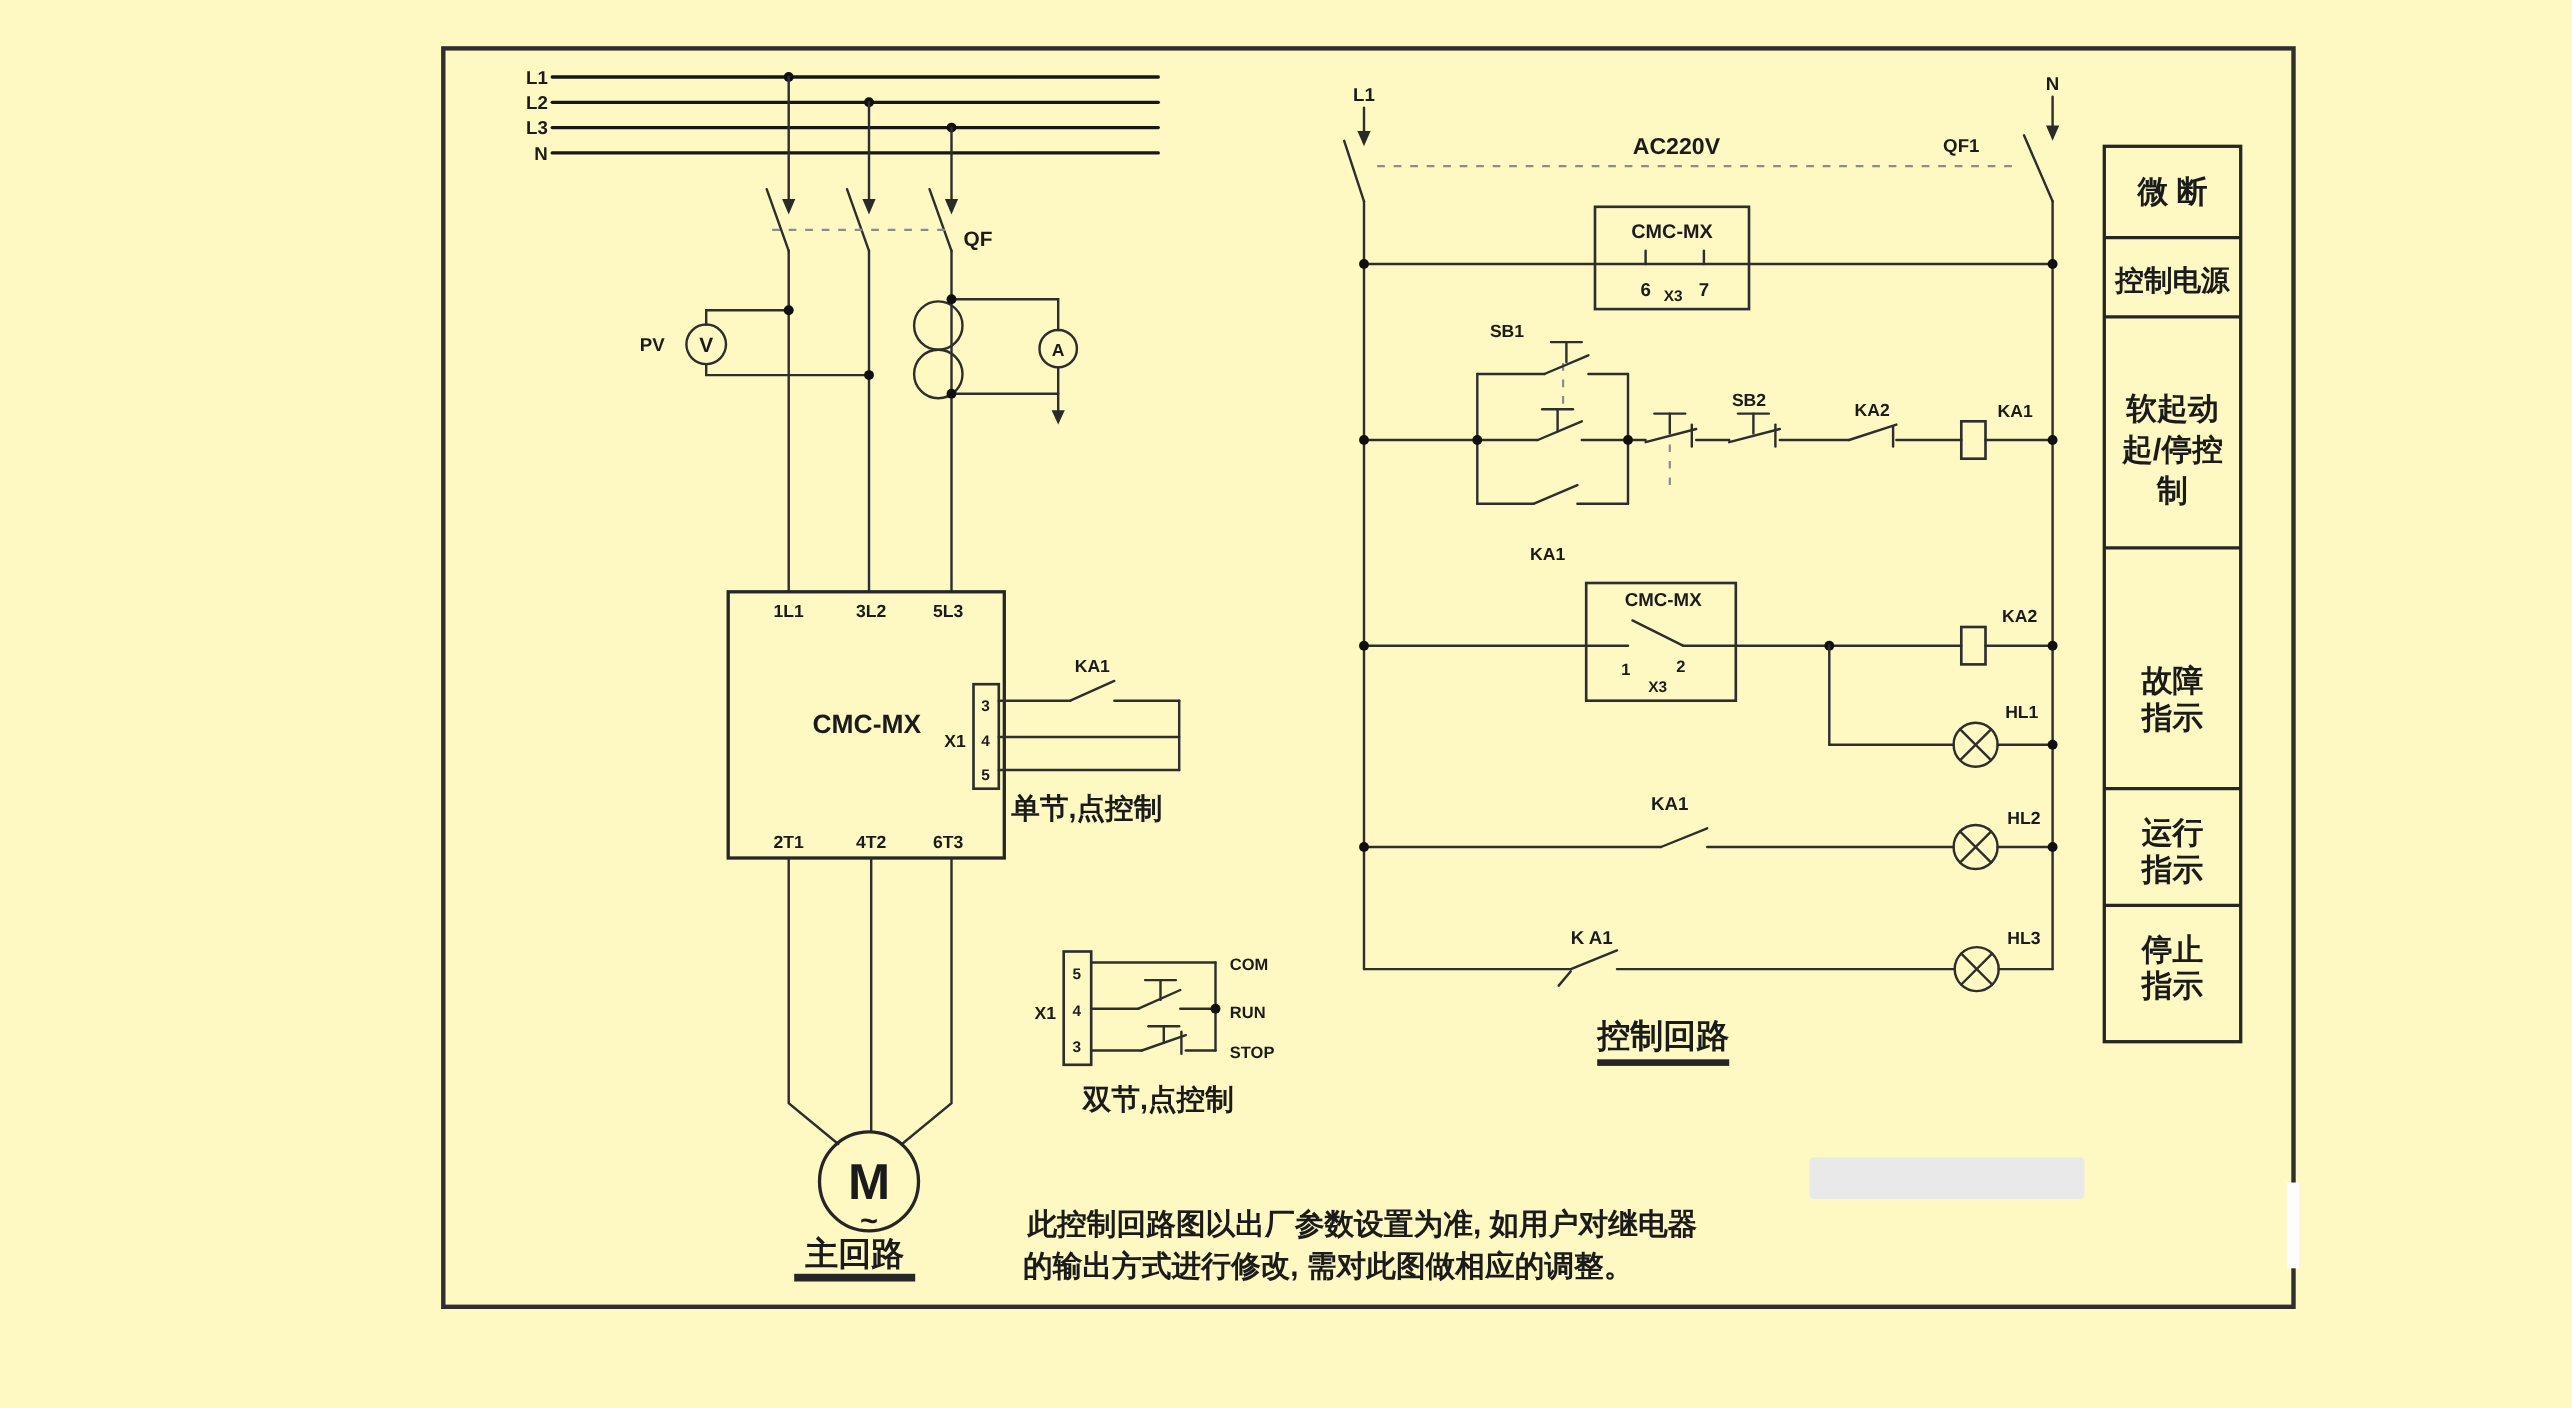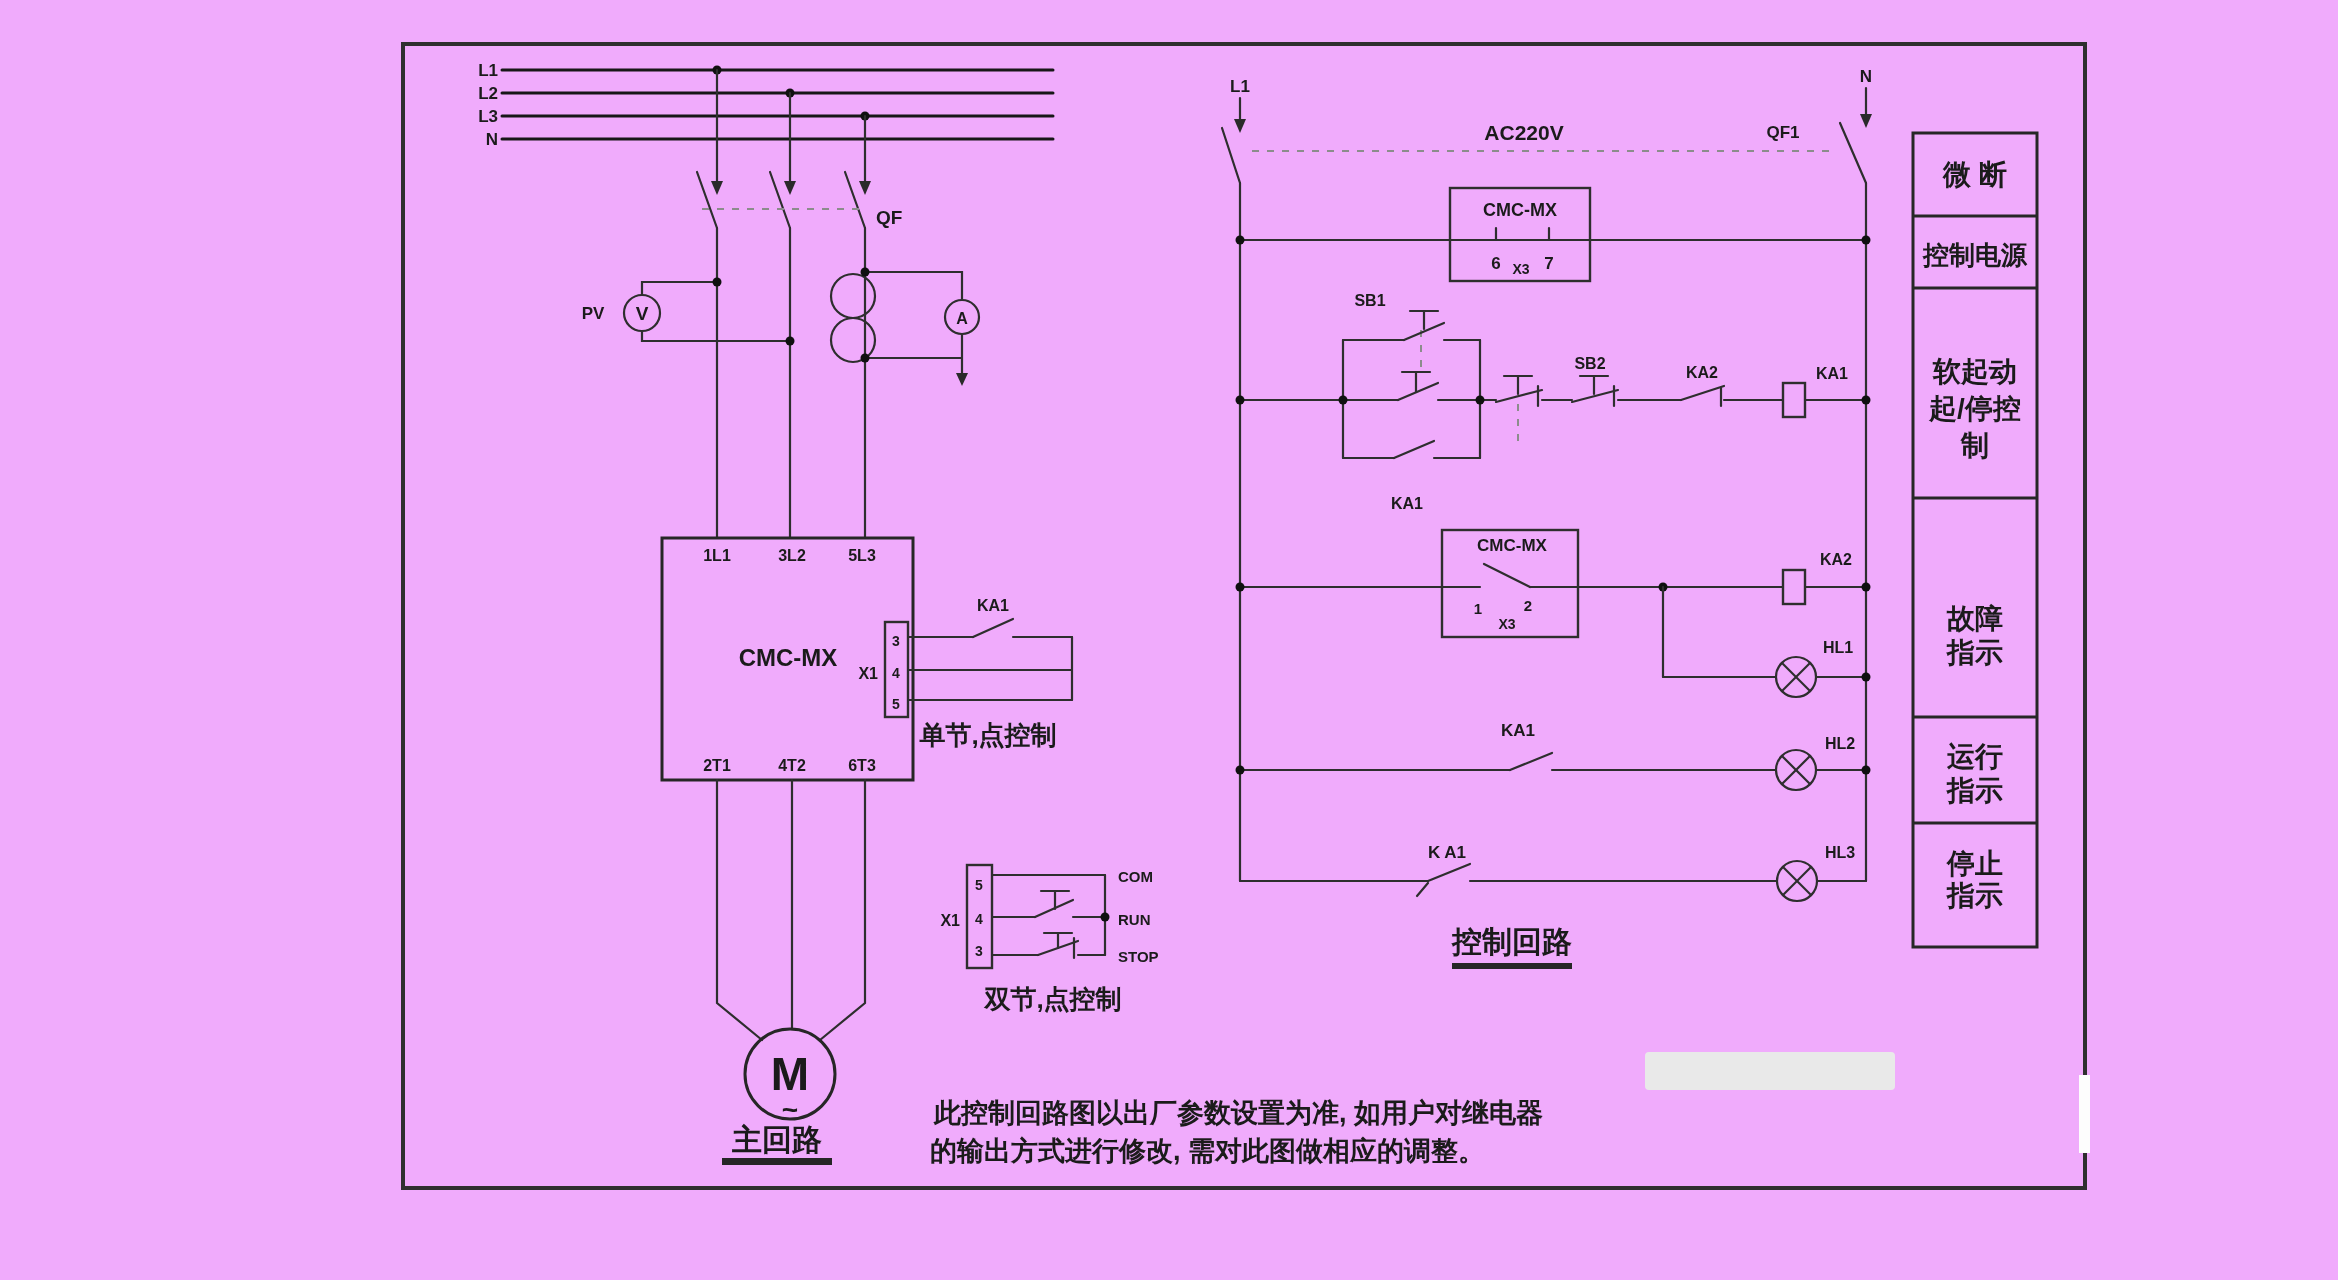--- a/index.html
+++ b/index.html
@@ -1,16 +1,16 @@
 <!DOCTYPE html>
 <html><head>
 <meta charset="utf-8">
 <style>
   html,body{margin:0;padding:0;background:#ffffff;}
-  .stage{position:relative;width:2338px;height:1280px;background:#f0abfc;overflow:hidden;}
+  .stage{position:relative;width:2338px;height:1280px;background:#fef9c3;overflow:hidden;}
   svg{position:absolute;left:0;top:0;}
   svg text{font-family:"Liberation Sans","DejaVu Sans",sans-serif;fill:#1b1b1b;}
   .w{stroke:#2e2e2e;stroke-width:2.2;fill:none;stroke-linecap:round;}
   .wb{stroke:#171717;stroke-width:3;fill:none;stroke-linecap:round;}
   .box{stroke:#262626;stroke-width:3;fill:none;}
   .box2{stroke:#2e2e2e;stroke-width:2.4;fill:none;}
   .dash{stroke:#8c8c8c;stroke-width:2;fill:none;stroke-dasharray:7 8;}
   .dot{fill:#101010;stroke:none;}
   .ah{fill:#2a2a2a;stroke:none;}
   .bar{fill:#262626;stroke:none;}

